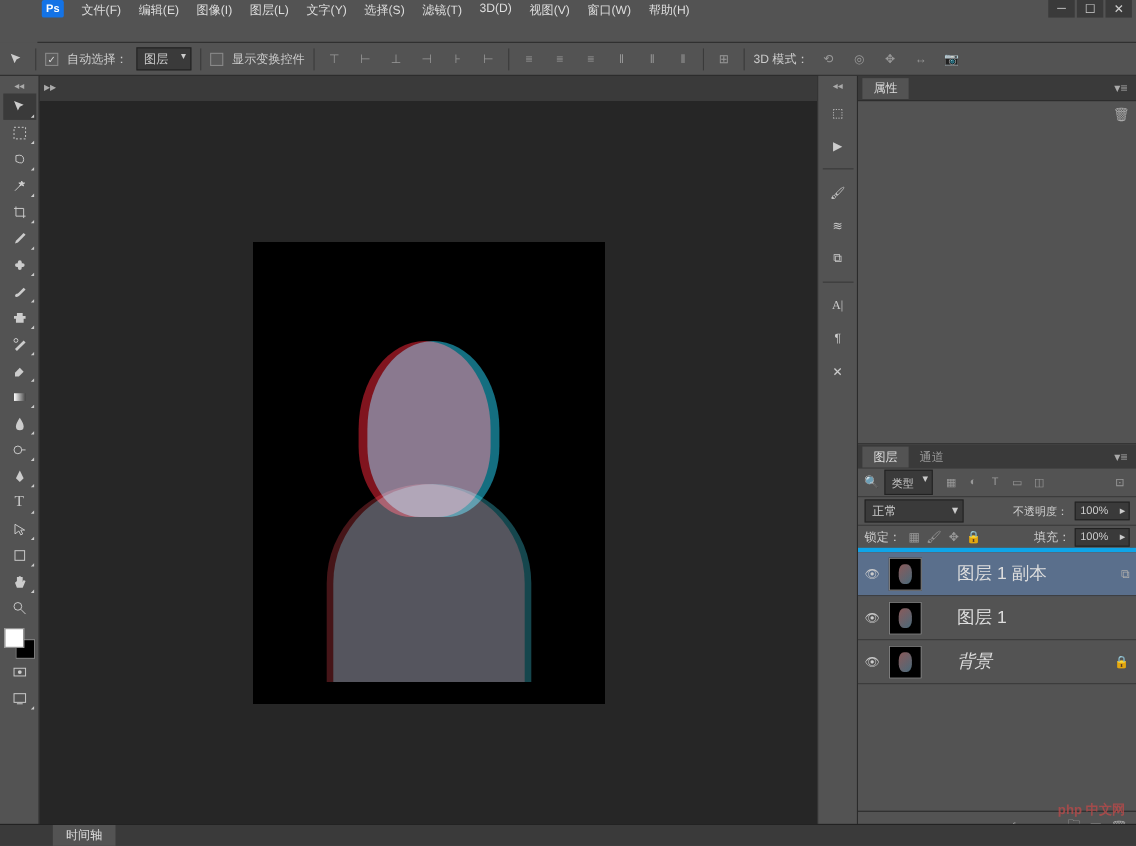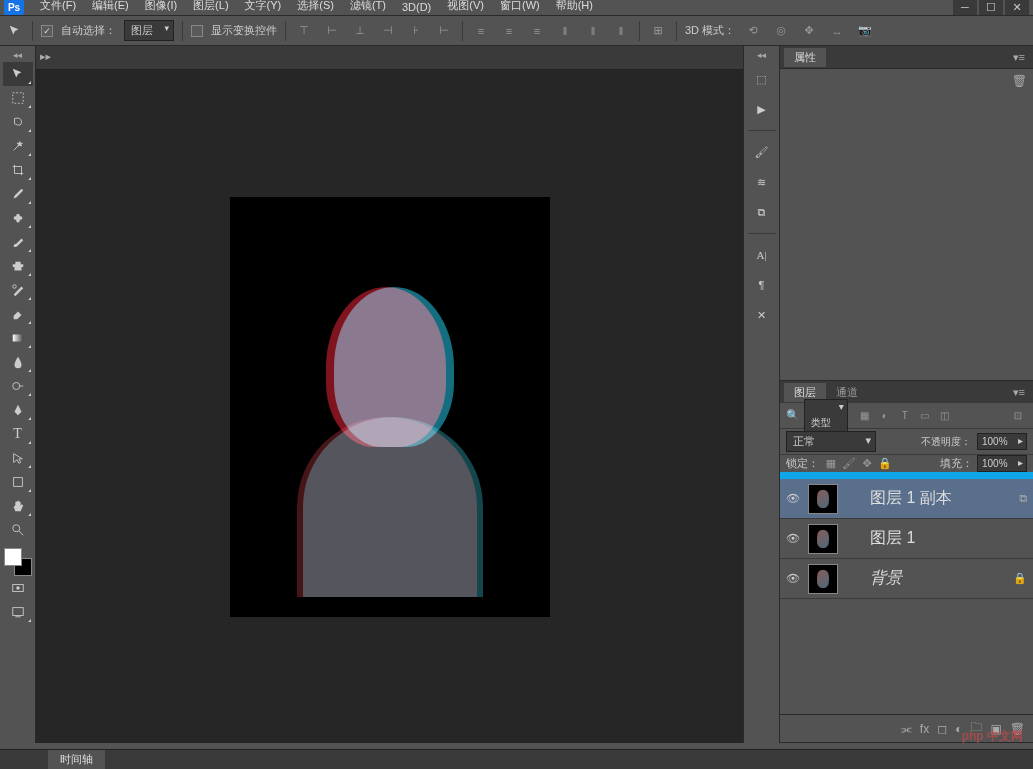--- a/index.html
+++ b/index.html
@@ -1,17 +1,17 @@
 <!DOCTYPE html>
 <html><head>
 <meta charset="utf-8">
 <style>
 * { margin: 0; padding: 0; box-sizing: border-box; font-family: "Microsoft YaHei", sans-serif; font-size: 11px; user-select: none; }
 body { background: #535353; color: #cccccc; width: 1033px; height: 769px; overflow: hidden; position: relative; }
-.menubar { height: 16px; background: #535353; display: flex; align-items: flex-end; padding: 0 4px; border-bottom: 1px solid #2a2a2a; }
+.menubar { height: 39px; background: #535353; display: flex; align-items: flex-start; padding: 0 4px; border-bottom: 1px solid #2a2a2a; margin-left: 34px; }
 .ps-logo { width: 20px; height: 16px; background: #1473e6; color: #fff; display: flex; align-items: center; justify-content: center; font-weight: bold; font-size: 10px; border-radius: 2px; margin-right: 8px; }
 .menu-item { padding: 2px 8px; cursor: pointer; color: #ddd; }
 .win-controls { margin-left: auto; display: flex; gap: 2px; }
 .win-btn { width: 24px; height: 16px; background: #3a3a3a; display: flex; align-items: center; justify-content: center; cursor: pointer; color: #ccc; }
 .options-bar { height: 30px; background: #535353; border-bottom: 1px solid #2a2a2a; display: flex; align-items: center; padding: 0 6px; gap: 8px; }
 .opt-tool { width: 18px; height: 18px; display: flex; align-items: center; justify-content: center; }
 .divider { width: 1px; height: 20px; background: #3a3a3a; }
 .checkbox { width: 12px; height: 12px; border: 1px solid #888; display: flex; align-items: center; justify-content: center; background: #5a5a5a; }
 .checkbox.checked::after { content: "✓"; font-size: 9px; color: #ddd; }
 .dropdown { background: #3a3a3a; border: 1px solid #222; padding: 2px 18px 2px 6px; position: relative; min-width: 50px; }
@@ -50,31 +50,31 @@
 .panel { background: #535353; border-bottom: 1px solid #2a2a2a; display: flex; flex-direction: column; }
 .panel-tabs { height: 22px; background: #3a3a3a; display: flex; align-items: center; padding: 0 4px; }
 .panel-tab { padding: 2px 10px; background: #535353; font-size: 11px; color: #ddd; cursor: pointer; }
 .panel-tab.inactive { background: transparent; color: #999; }
 .panel-menu { margin-left: auto; color: #aaa; cursor: pointer; padding: 0 4px; }
 .panel-body { flex: 1; padding: 6px; color: #aaa; }
 .props-panel { height: 335px; }
 .props-footer { height: 24px; border-top: 1px solid #2a2a2a; display: flex; justify-content: flex-end; align-items: center; padding: 0 6px; }
 .layers-panel { flex: 1; }
 .layer-filter-bar { height: 26px; display: flex; align-items: center; gap: 4px; padding: 0 6px; border-bottom: 1px solid #3a3a3a; }
-.filter-dd { background: #3a3a3a; border: 1px solid #222; padding: 16px 16px 2px 6px; position: relative; font-size: 10px; }
+.filter-dd { background: #3a3a3a; border: 1px solid #222; padding: 5px 16px 2px 6px; position: relative; font-size: 10px; }
 .filter-dd::after { content: "▾"; position: absolute; right: 3px; top: 1px; }
 .filter-icons { display: flex; gap: 2px; margin-left: 4px; }
 .f-icon { width: 18px; height: 18px; display: flex; align-items: center; justify-content: center; color: #999; font-size: 10px; }
 .blend-bar { height: 26px; display: flex; align-items: center; gap: 6px; padding: 0 6px; border-bottom: 1px solid #3a3a3a; }
 .blend-dd { background: #3a3a3a; border: 1px solid #222; padding: 2px 18px 2px 6px; position: relative; width: 90px; font-size: 11px; }
 .blend-dd::after { content: "▾"; position: absolute; right: 4px; top: 2px; }
 .opacity-label { color: #ccc; font-size: 10px; margin-left: auto; }
 .pct-input { background: #3a3a3a; border: 1px solid #222; padding: 2px 14px 2px 4px; width: 50px; font-size: 10px; position: relative; }
 .pct-input::after { content: "▸"; position: absolute; right: 3px; top: 1px; }
-.lock-bar { height: 24px; display: flex; align-items: center; gap: 4px; padding: 0 6px; border-bottom: 7px solid #0ea5e9; font-size: 10px; }
+.lock-bar { height: 24px; display: flex; align-items: center; gap: 4px; padding: 0 6px; border-bottom: 4px solid #0ea5e9; font-size: 10px; }
 .lock-icons { display: flex; gap: 2px; }
 .lock-icon { width: 16px; height: 16px; display: flex; align-items: center; justify-content: center; color: #999; }
 .layers-list { flex: 1; overflow: auto; }
 .layer-row { height: 40px; display: flex; align-items: center; padding: 0 6px; gap: 8px; border-bottom: 1px solid #3a3a3a; cursor: pointer; }
 .layer-row.selected { background: #5a6f8c; }
 .layer-eye { width: 14px; color: #ccc; }
 .layer-thumb { width: 30px; height: 30px; background: #000; border: 1px solid #888; display: flex; align-items: center; justify-content: center; }
 .layer-thumb .mini { width: 12px; height: 18px; background: linear-gradient(135deg, #8a5a5a, #4a6a7a); border-radius: 40%; }
 .layer-name { color: #ddd; font-size: 16px; padding-left: 24px; }
 .layer-name.bg { font-style: italic; }

